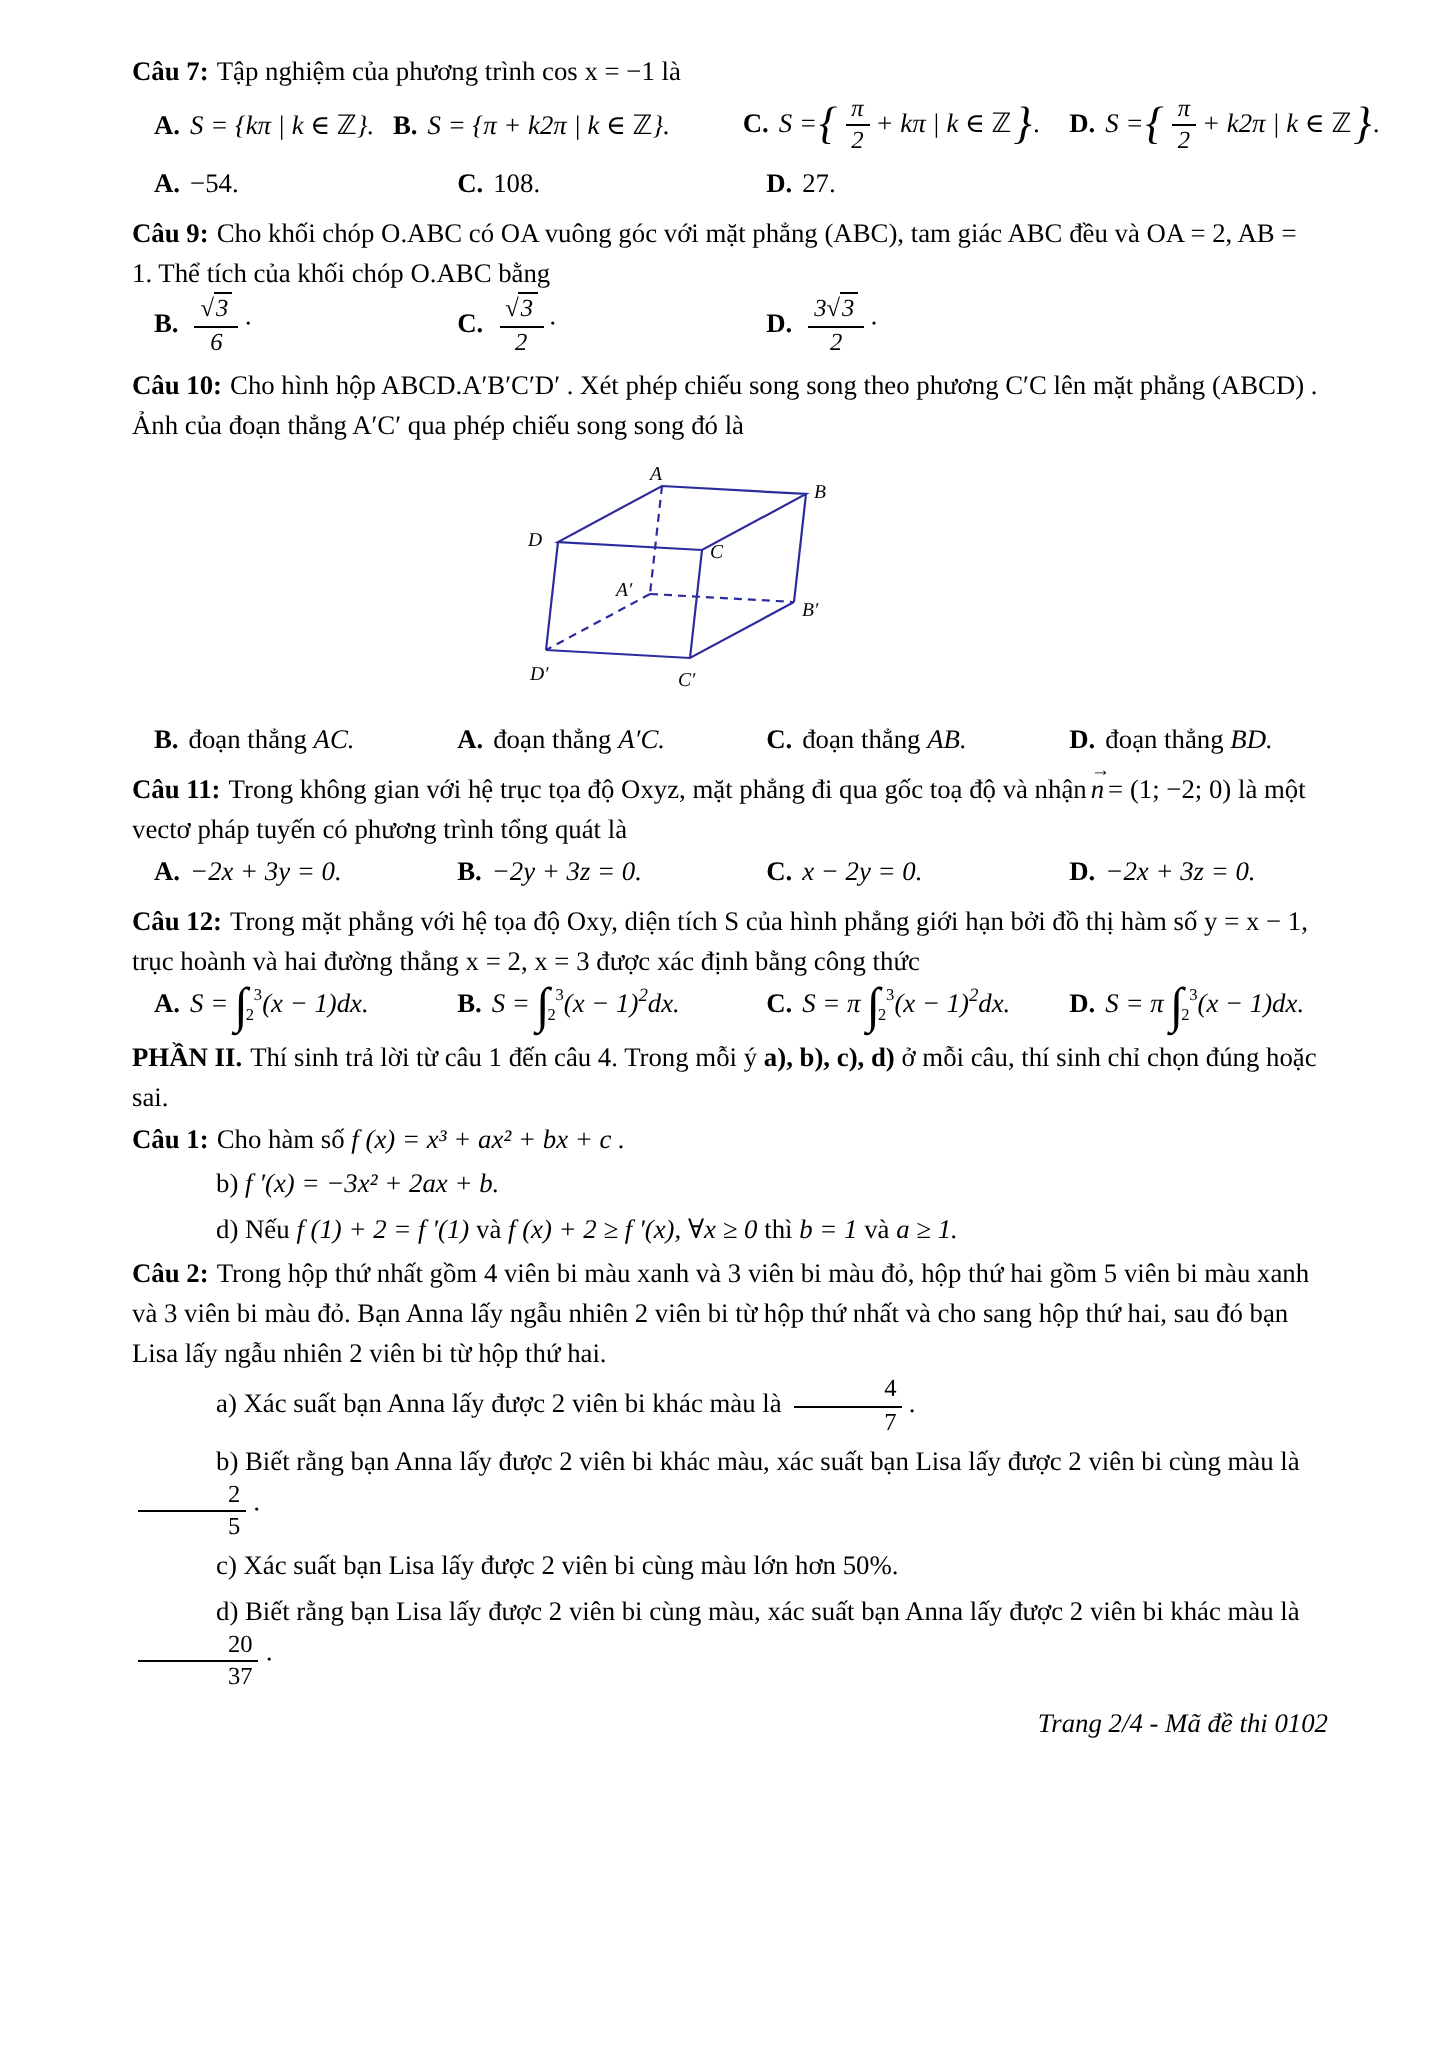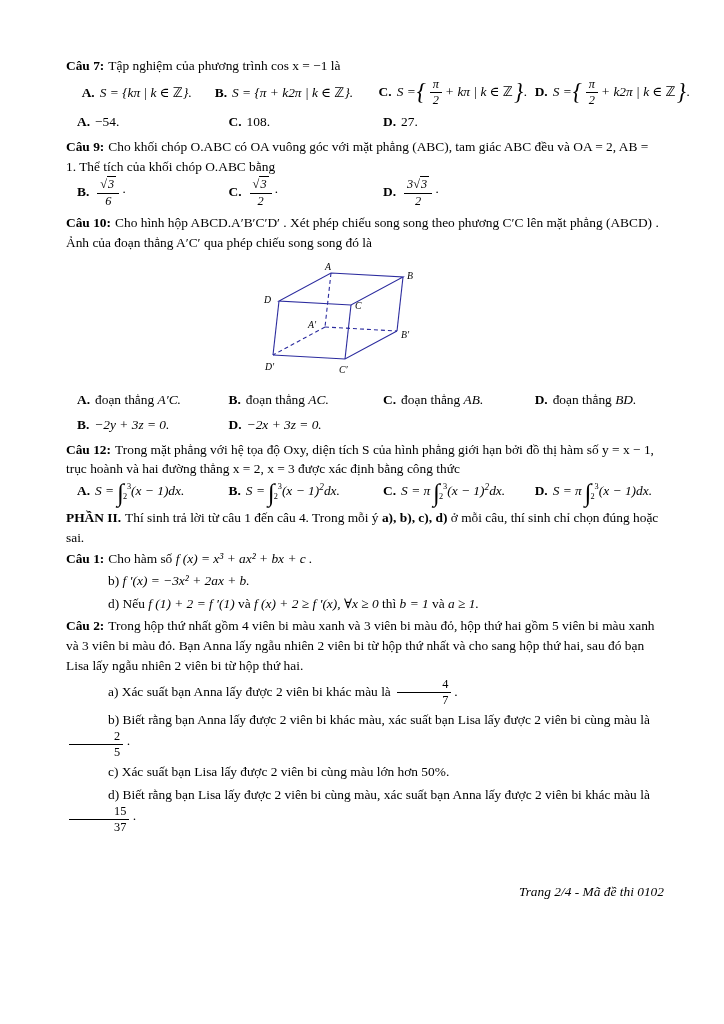--- a/index.html
+++ b/index.html
@@ -7,28 +7,27 @@
   .page {
     width: 724px; height: 908px;
     padding: 26px 64px 0 66px;
     position: relative;
     background: #ffffff;
     color: #000;
     font-family: "Liberation Serif", "DejaVu Serif", "DejaVu Sans", serif;
     font-size: 13.4px;
     line-height: 1.47;
     overflow: hidden;
-    margin-top: 30px;
   }
   p { margin: 0 0 2px; }
   .qlabel { font-weight: 700; margin-right: 4px; }
   .it { font-style: italic; }
   .opts { display: grid; padding-left: 11px; margin: 1px 0 5px; align-items: center; }
   .opts4  { grid-template-columns: 26% 26.5% 26% 21.5%; }
-  .optsq7 { grid-template-columns: 20.5% 30% 28% 21.5%; text-align: center; }
+  .optsq7 { grid-template-columns: 20.5% 30% 28% 21.5%; }
   .opt { white-space: nowrap; }
   .olabel { font-weight: 700; margin-right: 5px; }
   .frac { display: inline-flex; flex-direction: column; align-items: center;
           vertical-align: middle; line-height: 1.08; font-size: 92%; margin: 0 3px; }
   .frac .num { border-bottom: 1px solid #000; padding: 0 3px 1px; }
   .frac .den { padding-top: 1px; }
   .sqrt { white-space: nowrap; }
   .sqrt .rad { border-top: 1px solid #000; padding: 0 2px 0 1px; }
   .bigbrace { font-size: 170%; font-weight: 400; vertical-align: middle; line-height: 1; margin: 0 1px; }
   .intwrap { display: inline-flex; align-items: center; vertical-align: middle; margin: 0 2px 0 3px; }
@@ -115,30 +114,33 @@
           <text x="94" y="49">C</text>
           <text x="3" y="43">D</text>
           <text x="47" y="68">A′</text>
           <text x="140" y="78">B′</text>
           <text x="78" y="113">C′</text>
           <text x="4" y="110">D′</text>
         </g>
       </svg>
     </figure>
     <div class="opts opts4">
+      <div class="opt"><b class="olabel">B.</b><span>đoạn thẳng</span> <span class="it">AC.</span></div>
       <div class="opt"><b class="olabel">A.</b><span>đoạn thẳng</span> <span class="it">A′C.</span></div>
-      <div class="opt"><b class="olabel">B.</b><span>đoạn thẳng</span> <span class="it">AC.</span></div>
       <div class="opt"><b class="olabel">C.</b><span>đoạn thẳng</span> <span class="it">AB.</span></div>
       <div class="opt"><b class="olabel">D.</b><span>đoạn thẳng</span> <span class="it">BD.</span></div>
     </div>
   </section>
 
   <section>
-    <div class="opts opts4">
+    <p><b class="qlabel">Câu 11:</b><span>Trong không gian với hệ trục tọa độ Oxyz, mặt phẳng đi qua gốc toạ độ và nhận</span><span class="vec"><span class="arrow">→</span><span>n</span></span><span>= (1; −2; 0) là một vectơ pháp tuyến có phương trình tổng quát là</span></p>
+    <div class="opts opts4">
+      <div class="opt"><b class="olabel">A.</b><span class="it">−2x + 3y = 0.</span></div>
       <div class="opt"><b class="olabel">B.</b><span class="it">−2y + 3z = 0.</span></div>
+      <div class="opt"><b class="olabel">C.</b><span class="it">x − 2y = 0.</span></div>
       <div class="opt"><b class="olabel">D.</b><span class="it">−2x + 3z = 0.</span></div>
     </div>
   </section>
 
   <section>
     <p><b class="qlabel">Câu 12:</b><span>Trong mặt phẳng với hệ tọa độ Oxy, diện tích S của hình phẳng giới hạn bởi đồ thị hàm số y = x − 1, trục hoành và hai đường thẳng x = 2, x = 3 được xác định bằng công thức</span></p>
     <div class="opts opts4">
       <div class="opt"><b class="olabel">A.</b><span class="it"><span>S =</span><span class="intwrap">
               <span class="intsign">∫</span>
               <span class="intlims">
@@ -183,19 +185,19 @@
     <p class="itempara"><span>a) Xác suất bạn Anna lấy được 2 viên bi khác màu là</span> <span class="frac">
           <span class="num">4</span>
           <span class="den">7</span>
         </span><span>.</span></p>
     <p class="itempara"><span>b) Biết rằng bạn Anna lấy được 2 viên bi khác màu, xác suất bạn Lisa lấy được 2 viên bi cùng màu là</span> <span class="frac">
           <span class="num">2</span>
           <span class="den">5</span>
         </span><span>·</span></p>
     <p class="itempara"><span>c) Xác suất bạn Lisa lấy được 2 viên bi cùng màu lớn hơn 50%.</span></p>
     <p class="itempara"><span>d) Biết rằng bạn Lisa lấy được 2 viên bi cùng màu, xác suất bạn Anna lấy được 2 viên bi khác màu là</span> <span class="frac">
-          <span class="num">15</span>
+          <span class="num">20</span>
           <span class="den">37</span>
         </span><span>·</span></p>
   </section>
 
   <div class="footer">Trang 2/4 - Mã đề thi 0102</div>
 </div>
 
 </body></html>

